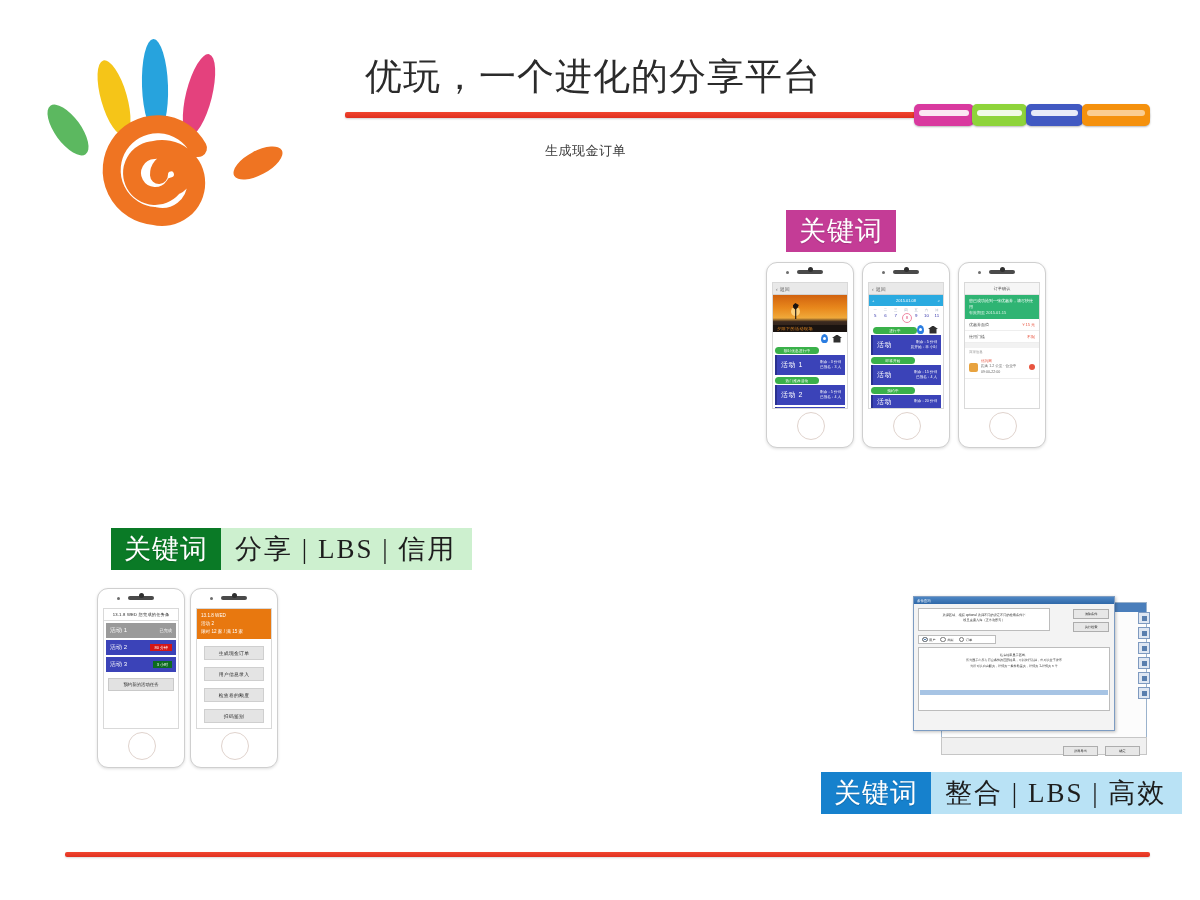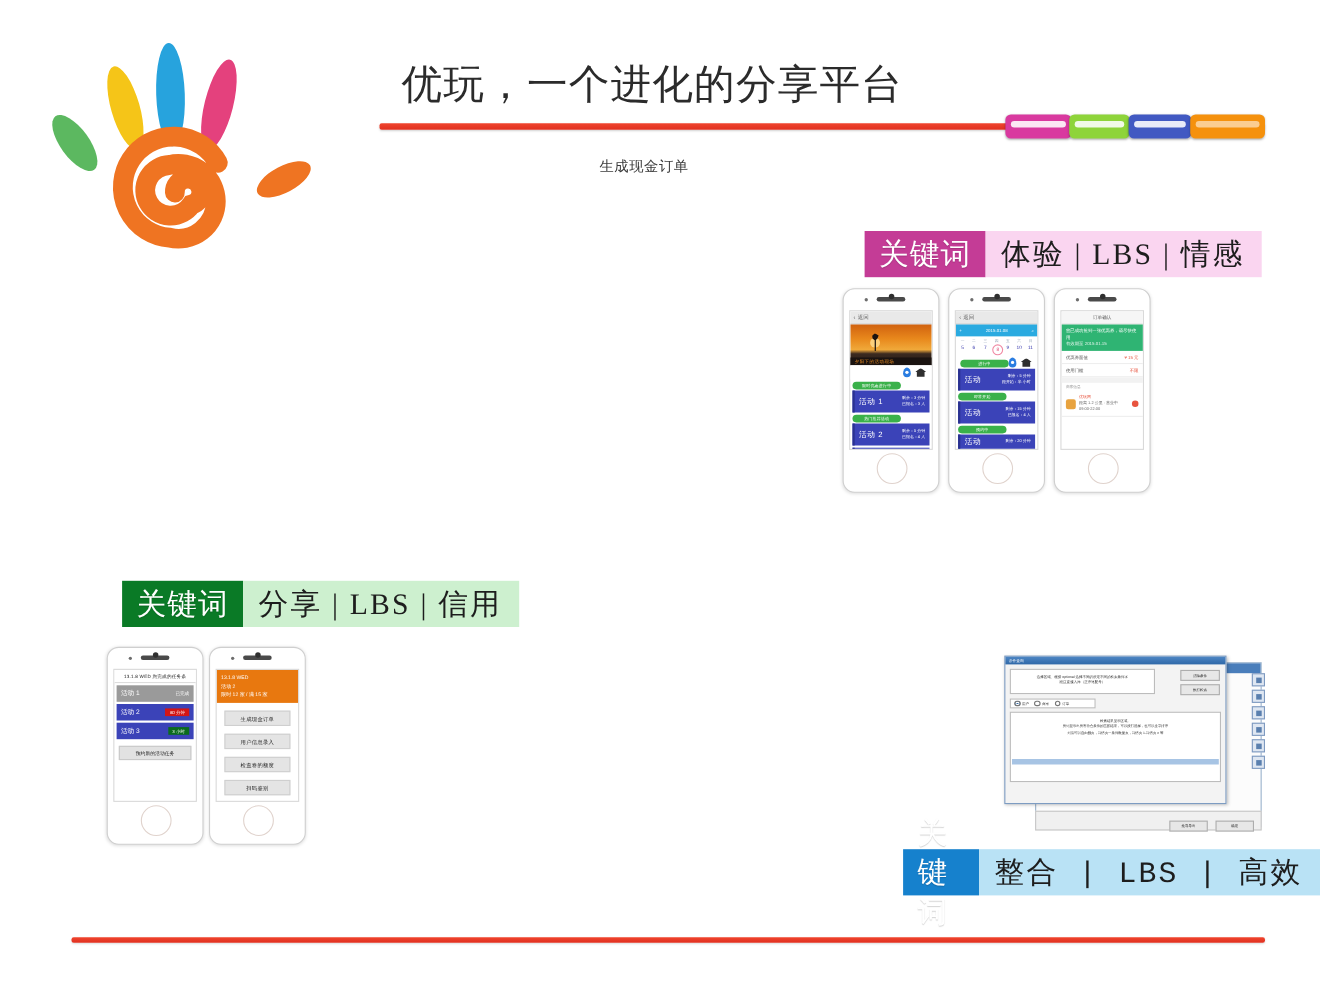--- a/index.html
+++ b/index.html
@@ -64,21 +64,21 @@
     font-size:27px;color:#1d1d1d;letter-spacing:2px;white-space:nowrap;
   }
   #kw-pink{left:770px;top:210px;}
   #kw-pink .tag{background:#c43c96;}
   #kw-pink .body{background:#fad5f0;}
   #kw-green{left:95px;top:528px;}
   #kw-green .tag{background:#0a7a26;}
   #kw-green .body{background:#cdf0cf;}
   #kw-blue{left:805px;top:772px;}
   #kw-blue .tag{background:#1681cd;}
-  #kw-blue .body{background:#b9e2f5;font-family:Liberation Mono, monospace;}
+  #kw-blue .body{background:#b9e2f5;}
 
   
   .phone{
     position:absolute;
     background:#ffffff;
     border:1.6px solid #cfcfcf;
     border-radius:11px;
     box-shadow:0 1px 3px rgba(0,0,0,.13);
     box-sizing:border-box;
   }
@@ -250,21 +250,20 @@
   <div class="chip" id="chip3">
       <div class="inner"></div>
     </div>
   <div class="chip" id="chip4">
       <div class="inner"></div>
     </div>
   <div id="subtitle">生成现金订单</div>
 
   <div class="kw" id="kw-pink">
     <div class="tag">关键词</div>
-    <div class="body">体验 | LBS | 情感</div>
   </div>
 
   <div class="kw" id="kw-green">
     <div class="tag">关键词</div>
     <div class="body">分享 | LBS | 信用</div>
   </div>
 
   <div class="kw" id="kw-blue">
     <div class="tag">关键词</div>
     <div class="body">整合 | LBS | 高效</div>

